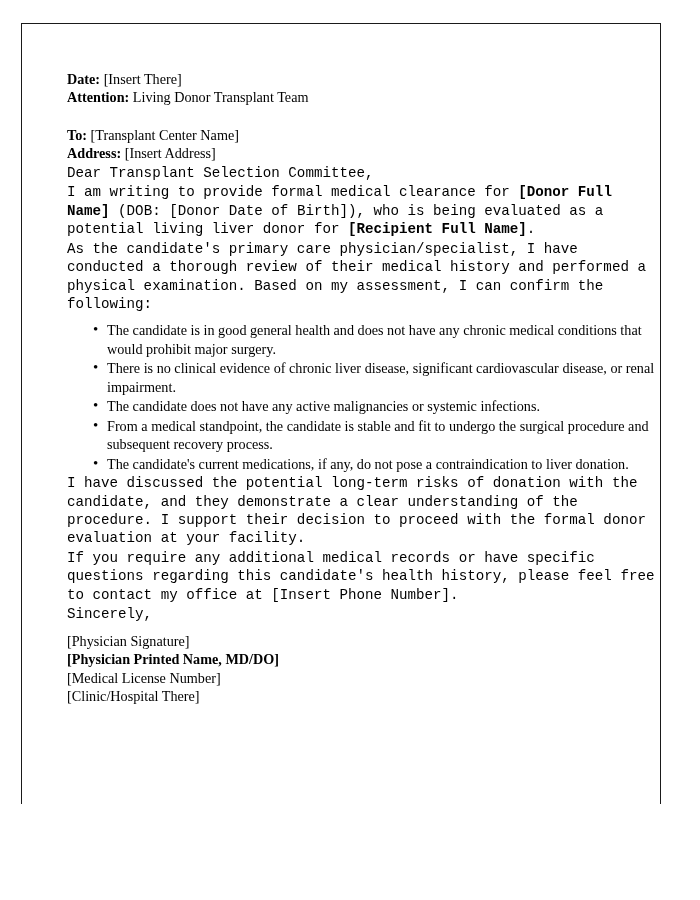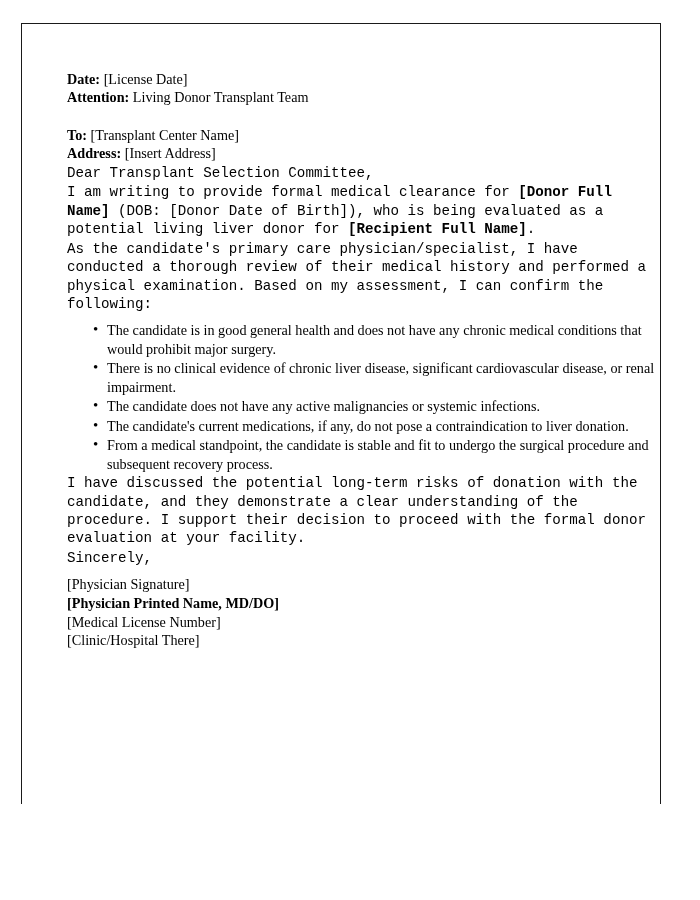--- a/index.html
+++ b/index.html
@@ -68,45 +68,46 @@
     line-height: 1.31;
   }
   .sig-block { margin-top: 8px; }
 </style>
 </head>
 <body>
 
 <div id="page-frame">
   <div id="doc-body">
 
-    <p class="blk"><b>Date:</b> <span>[License Date]</span></p>
+    <p class="blk"><b>Date:</b> <span>[Insert There]</span></p>
 
     <p class="blk"><b>Attention:</b> <span>Living Donor Transplant Team</span></p>
 
     <p class="blk gap-line"><b>To:</b> <span>[Transplant Center Name]</span></p>
 
     <p class="blk"><b>Address:</b> <span>[Insert Address]</span></p>
 
 
     <p class="blk gap-para">Dear Transplant Selection Committee,</p>
 
     <p class="blk gap-para"><span>I am writing to provide formal medical clearance for </span><b>[Donor Full Name]</b><span> (DOB: [Donor Date of Birth]), who is being evaluated as a potential living liver donor for </span><b>[Recipient Full Name]</b><span>.</span></p>
 
     <p class="blk gap-para">As the candidate's primary care physician/specialist, I have conducted a thorough review of their medical history and performed a physical examination. Based on my assessment, I can confirm the following:</p>
 
     <ul class="checklist">
       <li>The candidate is in good general health and does not have any chronic medical conditions that would prohibit major surgery.</li>
       <li>There is no clinical evidence of chronic liver disease, significant cardiovascular disease, or renal impairment.</li>
       <li>The candidate does not have any active malignancies or systemic infections.</li>
+      <li>From a medical standpoint, the candidate is stable and fit to undergo the surgical procedure and subsequent recovery process.</li>
       <li>The candidate's current medications, if any, do not pose a contraindication to liver donation.</li>
-      <li>From a medical standpoint, the candidate is stable and fit to undergo the surgical procedure and subsequent recovery process.</li>
     </ul>
 
     <p class="blk gap-para">I have discussed the potential long-term risks of donation with the candidate, and they demonstrate a clear understanding of the procedure. I support their decision to proceed with the formal donor evaluation at your facility.</p>
 
+    <p class="blk gap-para">If you require any additional medical records or have specific questions regarding this candidate's health history, please feel free to contact my office at [Insert Phone Number].</p>
 
     <p class="blk gap-para">Sincerely,</p>
 
     <div class="sig-block">
       <p class="sig-line">[Physician Signature]</p>
       <p class="sig-line bold">[Physician Printed Name, MD/DO]</p>
       <p class="sig-line">[Medical License Number]</p>
       <p class="sig-line">[Clinic/Hospital There]</p>
     </div>
 

